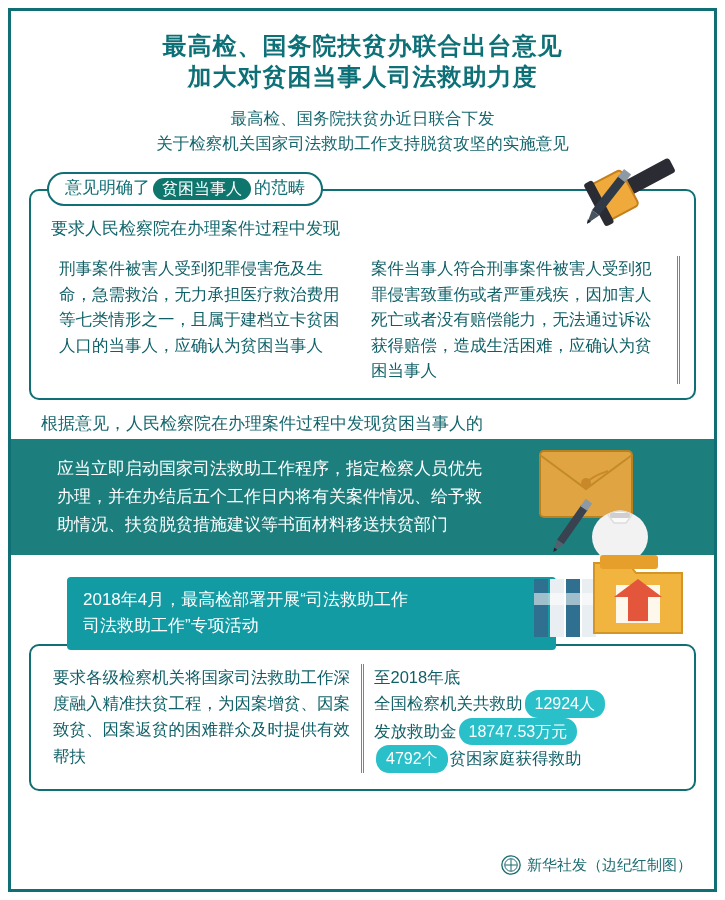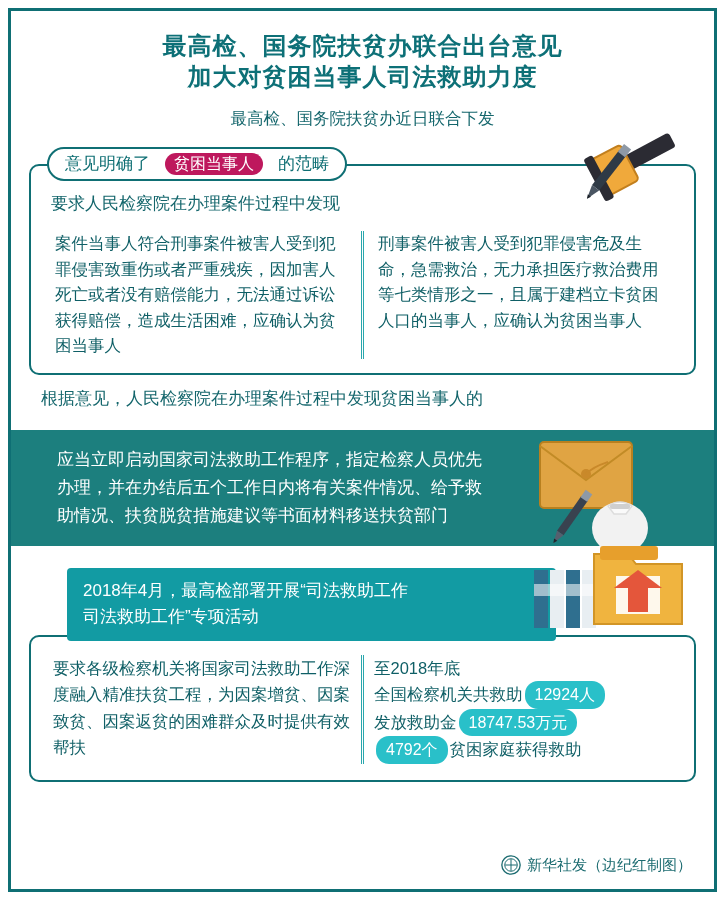--- a/index.html
+++ b/index.html
@@ -69,33 +69,33 @@
     margin-top: 16px;
   }
   .tag-row {
     position: relative;
     z-index: 3;
     height: 34px;
   }
   .tag-pill {
     display: inline-flex;
     align-items: center;
-    gap: 12px;
+    gap: 0px;
     background: #ffffff;
     border: 2px solid #0f6f74;
     border-radius: 18px;
     padding: 4px 16px;
     font-size: 17px;
     color: #0f6f74;
     line-height: 1.1;
     margin-left: 18px;
   }
   .pill-accent {
     display: inline-block;
-    background: #be185d;
+    background: #0f766e;
     color: #ffffff;
     border-radius: 12px;
     padding: 2px 9px;
     margin: 0 3px;
     font-size: 16px;
   }
   .sec1-body {
     position: relative;
     margin-top: -17px;
     border: 2px solid #0f6f74;
@@ -135,21 +135,21 @@
     right: 6px;
     top: -22px;
     width: 120px;
     height: 92px;
     z-index: 4;
   }
   
   .sec2-lead {
     font-size: 17px;
     color: #14666c;
-    margin: 12px 0 20px 12px;
+    margin: 12px 0 4px 12px;
   }
   .band {
     position: relative;
     background: #1c7f7e;
     margin-left: -18px;
     margin-right: -18px;
     padding: 16px 30px 16px 46px;
     box-sizing: border-box;
     color: #ffffff;
     font-size: 17px;
@@ -244,20 +244,21 @@
   <div class="frame">
     <div class="inner">
 
       <div class="title-block">
         <div class="title-line">最高检、国务院扶贫办联合出台意见</div>
         <div class="title-line">加大对贫困当事人司法救助力度</div>
       </div>
 
       <div class="subtitle-block">
         <div class="subtitle-line">最高检、国务院扶贫办近日联合下发</div>
+        <div class="subtitle-line">关于检察机关国家司法救助工作支持脱贫攻坚的实施意见</div>
       </div>
 
       <div class="sec1">
 
         <svg class="gavel" viewBox="0 0 120 92">
           <g transform="rotate(-28 60 46)">
             <rect x="58" y="30" width="54" height="16" rx="3" fill="#2b2b33"></rect>
             <rect x="30" y="18" width="34" height="40" rx="4" fill="#f0a93b"></rect>
             <rect x="30" y="18" width="34" height="40" rx="4" fill="none" stroke="#c27f1d" stroke-width="2"></rect>
             <rect x="24" y="14" width="10" height="48" rx="3" fill="#2b2b33"></rect>
@@ -274,22 +275,22 @@
           <span class="tag-pill">
             <span>意见明确了</span>
             <span class="pill-accent">贫困当事人</span>
             <span>的范畴</span>
           </span>
         </div>
 
         <div class="sec1-body">
           <div class="sec1-lead">要求人民检察院在办理案件过程中发现</div>
           <div class="two-col">
+            <div class="col right">刑事案件被害人受到犯罪侵害危及生命，急需救治，无力承担医疗救治费用等七类情形之一，且属于建档立卡贫困人口的当事人，应确认为贫困当事人</div>
             <div class="col left">案件当事人符合刑事案件被害人受到犯罪侵害致重伤或者严重残疾，因加害人死亡或者没有赔偿能力，无法通过诉讼获得赔偿，造成生活困难，应确认为贫困当事人</div>
-            <div class="col right">刑事案件被害人受到犯罪侵害危及生命，急需救治，无力承担医疗救治费用等七类情形之一，且属于建档立卡贫困人口的当事人，应确认为贫困当事人</div>
           </div>
         </div>
       </div>
 
       <div class="sec2-lead">根据意见，人民检察院在办理案件过程中发现贫困当事人的</div>
 
       <div class="band">
         <div class="band-text">应当立即启动国家司法救助工作程序，指定检察人员优先办理，并在办结后五个工作日内将有关案件情况、给予救助情况、扶贫脱贫措施建议等书面材料移送扶贫部门</div>
         <svg class="band-art" viewBox="0 0 190 120">
           <rect x="42" y="6" width="92" height="66" rx="4" fill="#e0a443" stroke="#b8801f" stroke-width="2"></rect>

